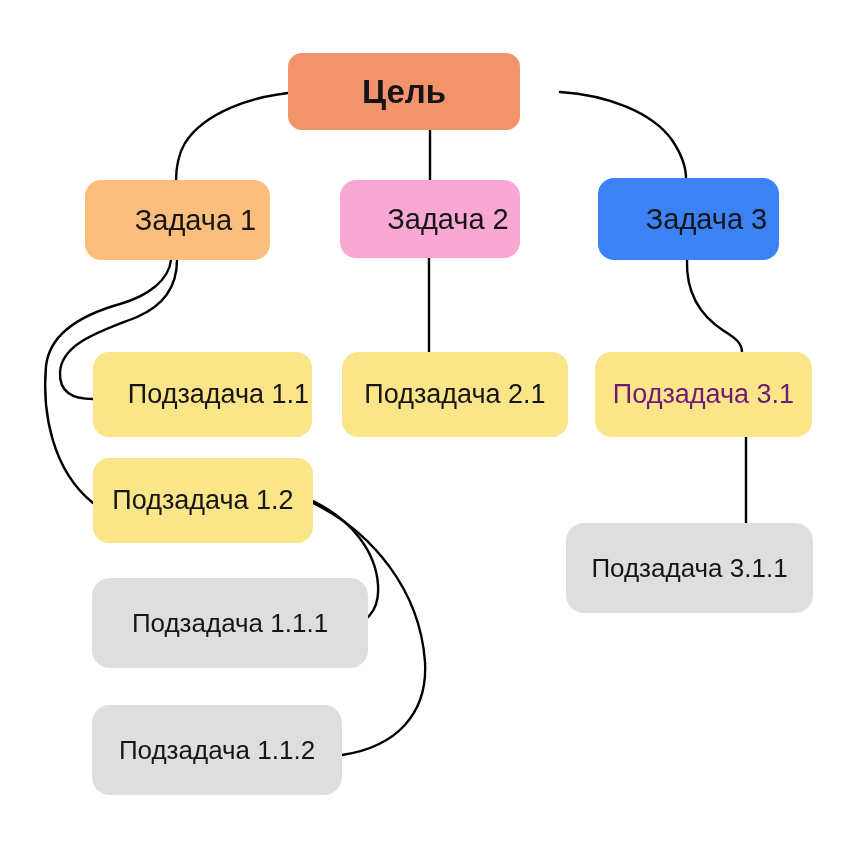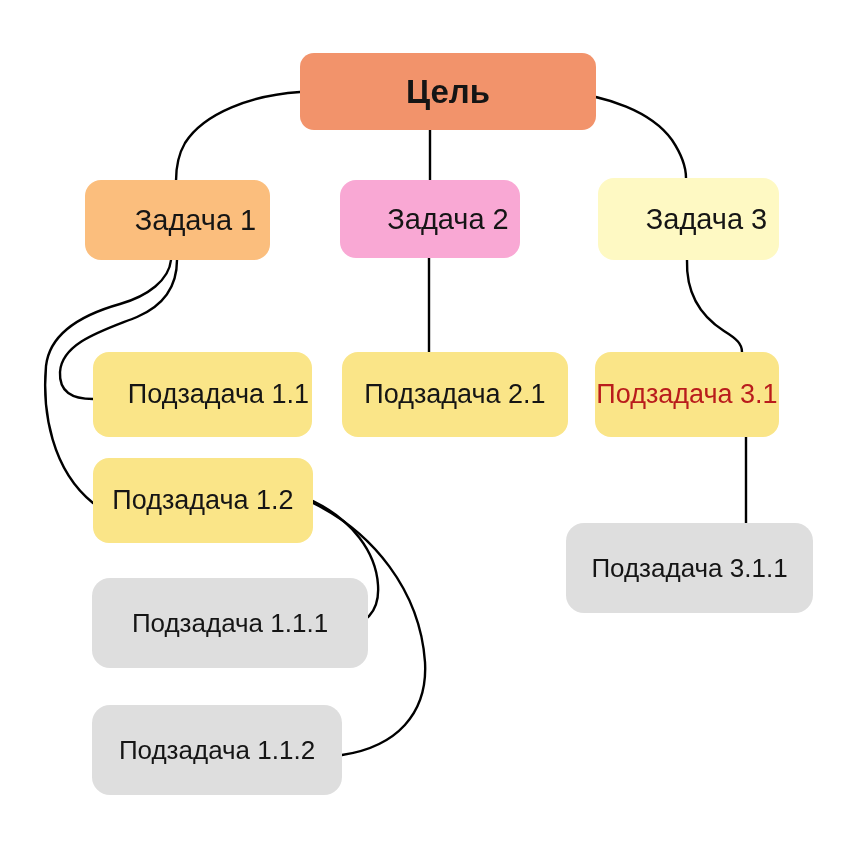--- a/index.html
+++ b/index.html
@@ -71,45 +71,45 @@
     <path d="M 560 92 C 607 95 652 112 672 140 C 680 152 686 164 686 178" style="stroke: rgb(0, 0, 0);"></path>
     <path d="M 177 260 C 177 285 165 305 137 317 C 105 330 62 342 60 372 C 59 392 72 399 93 399" style="stroke: rgb(0, 0, 0);"></path>
     <path d="M 171 260 C 169 280 148 296 120 304 C 88 313 50 330 46 366 C 42 412 52 470 93 503" style="stroke: rgb(0, 0, 0);"></path>
     <path d="M 429 258 L 429 352" style="stroke: rgb(0, 0, 0);"></path>
     <path d="M 687 260 C 686 292 699 315 724 331 C 737 339 742 344 742 352" style="stroke: rgb(0, 0, 0);"></path>
     <path d="M 313 501 C 352 520 376 552 378 585 C 380 613 364 626 342 627" style="stroke: rgb(0, 0, 0);"></path>
     <path d="M 313 503 C 372 532 420 590 425 662 C 428 714 396 747 342 755" style="stroke: rgb(0, 0, 0);"></path>
     <path d="M 746 437 L 746 523" style="stroke: rgb(0, 0, 0);"></path>
   </svg>
 
-  <div class="node goal" style="left: 300px; top: 53px; width: 296px; height: 77px; background: rgb(242, 147, 107); color: rgb(21, 21, 21);">
+  <div class="node goal" style="left: 288px; top: 53px; width: 232px; height: 77px; background: rgb(242, 147, 107); color: rgb(21, 21, 21);">
     <span>Цель</span>
   </div>
 
   <div class="node task" style="left: 85px; top: 180px; width: 185px; height: 80px; background: rgb(251, 190, 125); color: rgb(21, 21, 21);">
     <span>Задача 1</span>
   </div>
 
   <div class="node task" style="left: 340px; top: 180px; width: 180px; height: 78px; background: #f9a8d4; color: rgb(21, 21, 21);">
     <span>Задача 2</span>
   </div>
 
-  <div class="node task" style="left: 598px; top: 178px; width: 181px; height: 82px; background: #fef9c3; color: rgb(21, 21, 21);">
+  <div class="node task" style="left: 598px; top: 178px; width: 181px; height: 82px; background: #3b82f6; color: rgb(21, 21, 21);">
     <span>Задача 3</span>
   </div>
 
   <div class="node subtask" style="left: 93px; top: 352px; width: 219px; height: 85px; background: rgb(250, 229, 136); color: rgb(21, 21, 21); padding-left: 32px;">
     <span>Подзадача 1.1</span>
   </div>
 
   <div class="node subtask" style="left: 342px; top: 352px; width: 226px; height: 85px; background: rgb(250, 229, 136); color: rgb(21, 21, 21);">
     <span>Подзадача 2.1</span>
   </div>
 
-  <div class="node subtask" style="left: 595px; top: 352px; width: 184px; height: 85px; background: rgb(250, 229, 136); color: #b91c1c;">
+  <div class="node subtask" style="left: 595px; top: 352px; width: 217px; height: 85px; background: rgb(250, 229, 136); color: #701a75;">
     <span>Подзадача 3.1</span>
   </div>
 
   <div class="node subtask" style="left: 93px; top: 458px; width: 220px; height: 85px; background: rgb(250, 229, 136); color: rgb(21, 21, 21);">
     <span>Подзадача 1.2</span>
   </div>
 
   <div class="node detail" style="left: 92px; top: 578px; width: 276px; height: 90px; background: rgb(222, 222, 222); color: rgb(21, 21, 21);">
     <span>Подзадача 1.1.1</span>
   </div>

